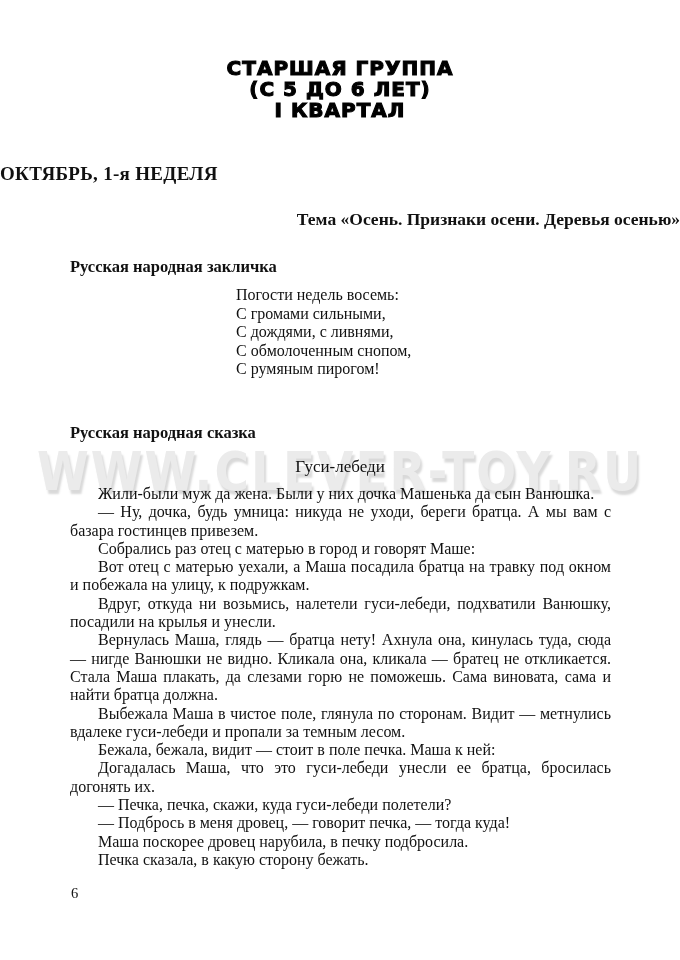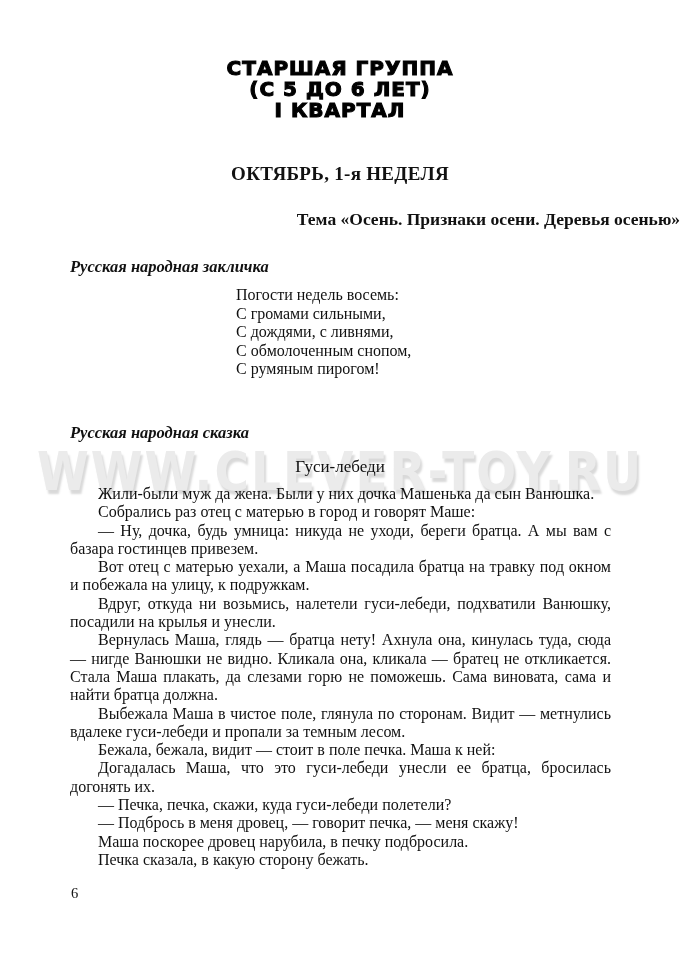--- a/index.html
+++ b/index.html
@@ -23,37 +23,35 @@
     font-weight: bold;
     font-size: 20px;
     line-height: 21px;
     letter-spacing: 1px;
     color: #000;
     -webkit-text-stroke: 1.1px #000;
   }
   .week-title {
     position: absolute;
     top: 163px; left: 0; right: 0;
-    text-align: center;
     font-weight: bold;
     font-size: 19px;
     letter-spacing: 0.3px;
   }
   .theme-title {
     position: absolute;
     top: 209px; left: 0; right: 0;
     text-align: right;
     font-weight: bold;
     font-size: 17.5px;
   }
   .section-heading {
     position: absolute;
     left: 70px;
     font-weight: bold;
-    font-style: italic;
     font-size: 16.5px;
   }
   .zaklichka-heading { top: 257px; }
   .skazka-heading   { top: 423px; }
   .poem {
     position: absolute;
     top: 286px; left: 236px;
     font-size: 16px;
     line-height: 18.5px;
     list-style: none;
@@ -117,29 +115,29 @@
     <div>С дождями, с ливнями,</div>
     <div>С обмолоченным снопом,</div>
     <div>С румяным пирогом!</div>
   </div>
 
   <div class="section-heading skazka-heading">Русская народная сказка</div>
   <div class="story-title">Гуси-лебеди</div>
 
   <div class="story">
     <p>Жили-были муж да жена. Были у них дочка Машенька да сын Ванюшка.</p>
+    <p>— Ну, дочка, будь умница: никуда не уходи, береги братца. А мы вам с базара гостинцев привезем.</p>
     <p>Собрались раз отец с матерью в город и говорят Маше:</p>
-    <p>— Ну, дочка, будь умница: никуда не уходи, береги братца. А мы вам с базара гостинцев привезем.</p>
     <p>Вот отец с матерью уехали, а Маша посадила братца на травку под окном и побежала на улицу, к подружкам.</p>
     <p>Вдруг, откуда ни возьмись, налетели гуси-лебеди, подхватили Ванюшку, посадили на крылья и унесли.</p>
     <p>Вернулась Маша, глядь — братца нету! Ахнула она, кинулась туда, сюда — нигде Ванюшки не видно. Кликала она, кликала — братец не откликается. Стала Маша плакать, да слезами горю не поможешь. Сама виновата, сама и найти братца должна.</p>
     <p>Выбежала Маша в чистое поле, глянула по сторонам. Видит — метнулись вдалеке гуси-лебеди и пропали за темным лесом.</p>
     <p>Бежала, бежала, видит — стоит в поле печка. Маша к ней:</p>
     <p>Догадалась Маша, что это гуси-лебеди унесли ее братца, бросилась догонять их.</p>
     <p>— Печка, печка, скажи, куда гуси-лебеди полетели?</p>
-    <p>— Подбрось в меня дровец, — говорит печка, — меня скажу!</p>
+    <p>— Подбрось в меня дровец, — говорит печка, — тогда куда!</p>
     <p>Маша поскорее дровец нарубила, в печку подбросила.</p>
     <p>Печка сказала, в какую сторону бежать.</p>
   </div>
 
   <div class="page-number">6</div>
 
 </div>
 
 </body></html>

